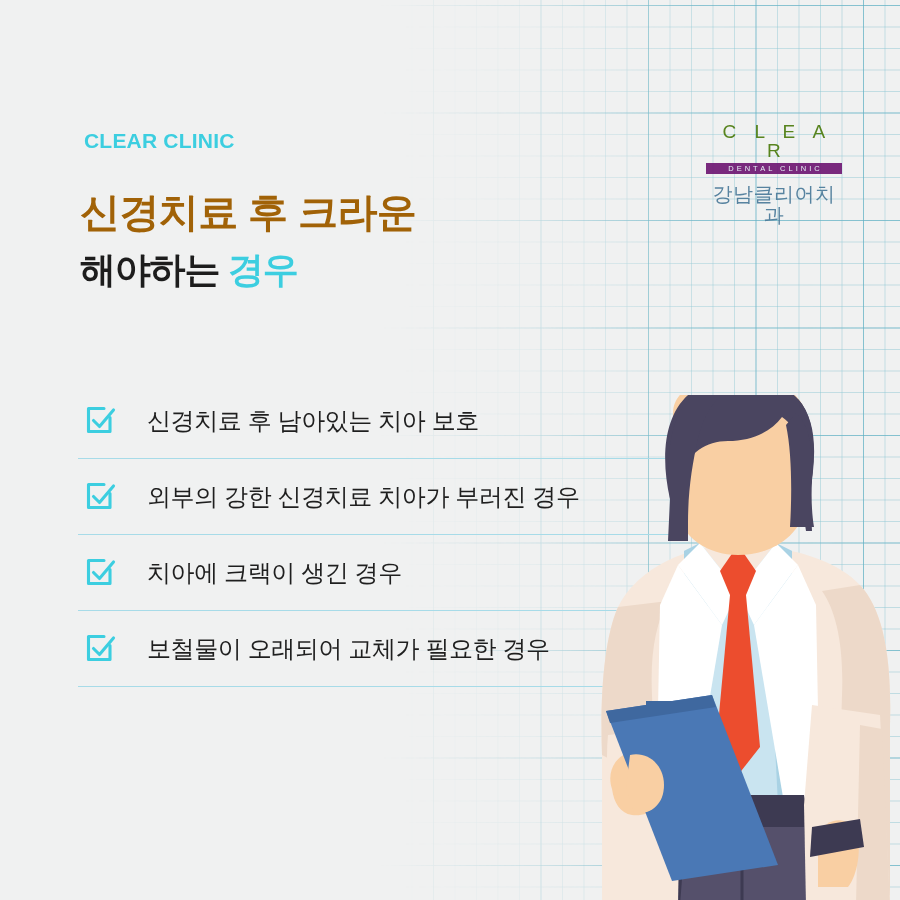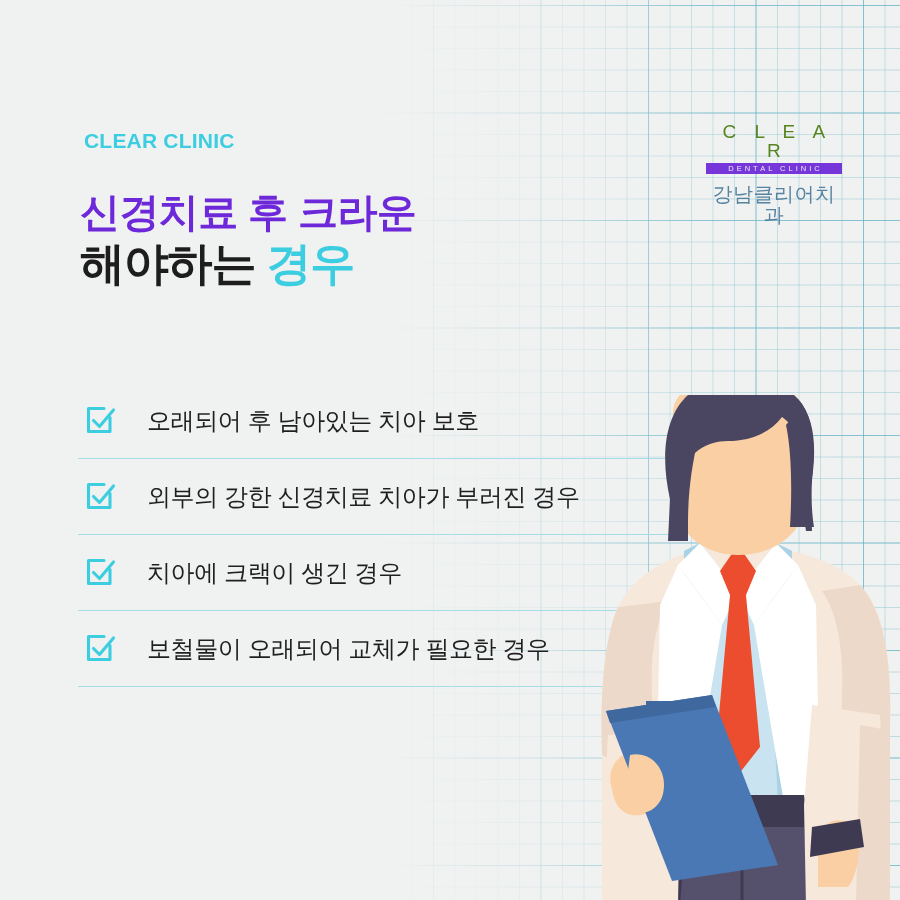--- a/index.html
+++ b/index.html
@@ -57,21 +57,21 @@
   .logo-clear {
     font-size: 19px;
     letter-spacing: 6.5px;
     color: #4d7c0f;
     font-weight: 400;
     line-height: 1;
     padding-left: 6px;
   }
   .logo-bar {
     margin-top: 3px;
-    background: #6d28d9;
+    background: #701a75;
     color: #e8f2f7;
     font-size: 7.5px;
     letter-spacing: 3px;
     line-height: 11px;
     height: 11px;
     padding-left: 3px;
   }
   .logo-kr {
     margin-top: 10px;
     font-size: 20px;
@@ -92,31 +92,31 @@
   }
   .title {
     position: absolute;
     left: 80px;
     top: 190px;
     width: 560px;
   }
   .title-line1 {
     font-size: 40px;
     font-weight: bold;
-    color: #6d28d9;
+    color: #a16207;
     letter-spacing: -0.6px;
     line-height: 1.12;
   }
   .title-line2 {
-    font-size: 45px;
+    font-size: 36px;
     font-weight: bold;
     color: #1d1d1d;
     letter-spacing: -1.2px;
     line-height: 1.18;
-    margin-top: 2px;
+    margin-top: 14px;
   }
   .accent { color: #3ccee0; }
 
   
   .checklist {
     position: absolute;
     left: 78px;
     top: 383px;
     width: 592px;
   }
@@ -174,21 +174,21 @@
 
   <div class="checklist">
 
     <div class="check-row">
       <span class="check-icon">
         <svg viewBox="0 0 34 34" width="34" height="34" fill="none" xmlns="http://www.w3.org/2000/svg">
           <path d="M26 13.5 V27.5 H4.5 V4.5 H20" stroke="#3ccee0" stroke-width="3.1" stroke-linecap="round" stroke-linejoin="round"></path>
           <path d="M9.5 16.5 L15.5 22.5 L29.5 6" stroke="#3ccee0" stroke-width="3.1" stroke-linecap="round" stroke-linejoin="round"></path>
         </svg>
       </span>
-      <span class="check-label">오래되어 후 남아있는 치아 보호</span>
+      <span class="check-label">신경치료 후 남아있는 치아 보호</span>
     </div>
 
     <div class="check-row">
       <span class="check-icon">
         <svg viewBox="0 0 34 34" width="34" height="34" fill="none" xmlns="http://www.w3.org/2000/svg">
           <path d="M26 13.5 V27.5 H4.5 V4.5 H20" stroke="#3ccee0" stroke-width="3.1" stroke-linecap="round" stroke-linejoin="round"></path>
           <path d="M9.5 16.5 L15.5 22.5 L29.5 6" stroke="#3ccee0" stroke-width="3.1" stroke-linecap="round" stroke-linejoin="round"></path>
         </svg>
       </span>
       <span class="check-label">외부의 강한 신경치료 치아가 부러진 경우</span>

